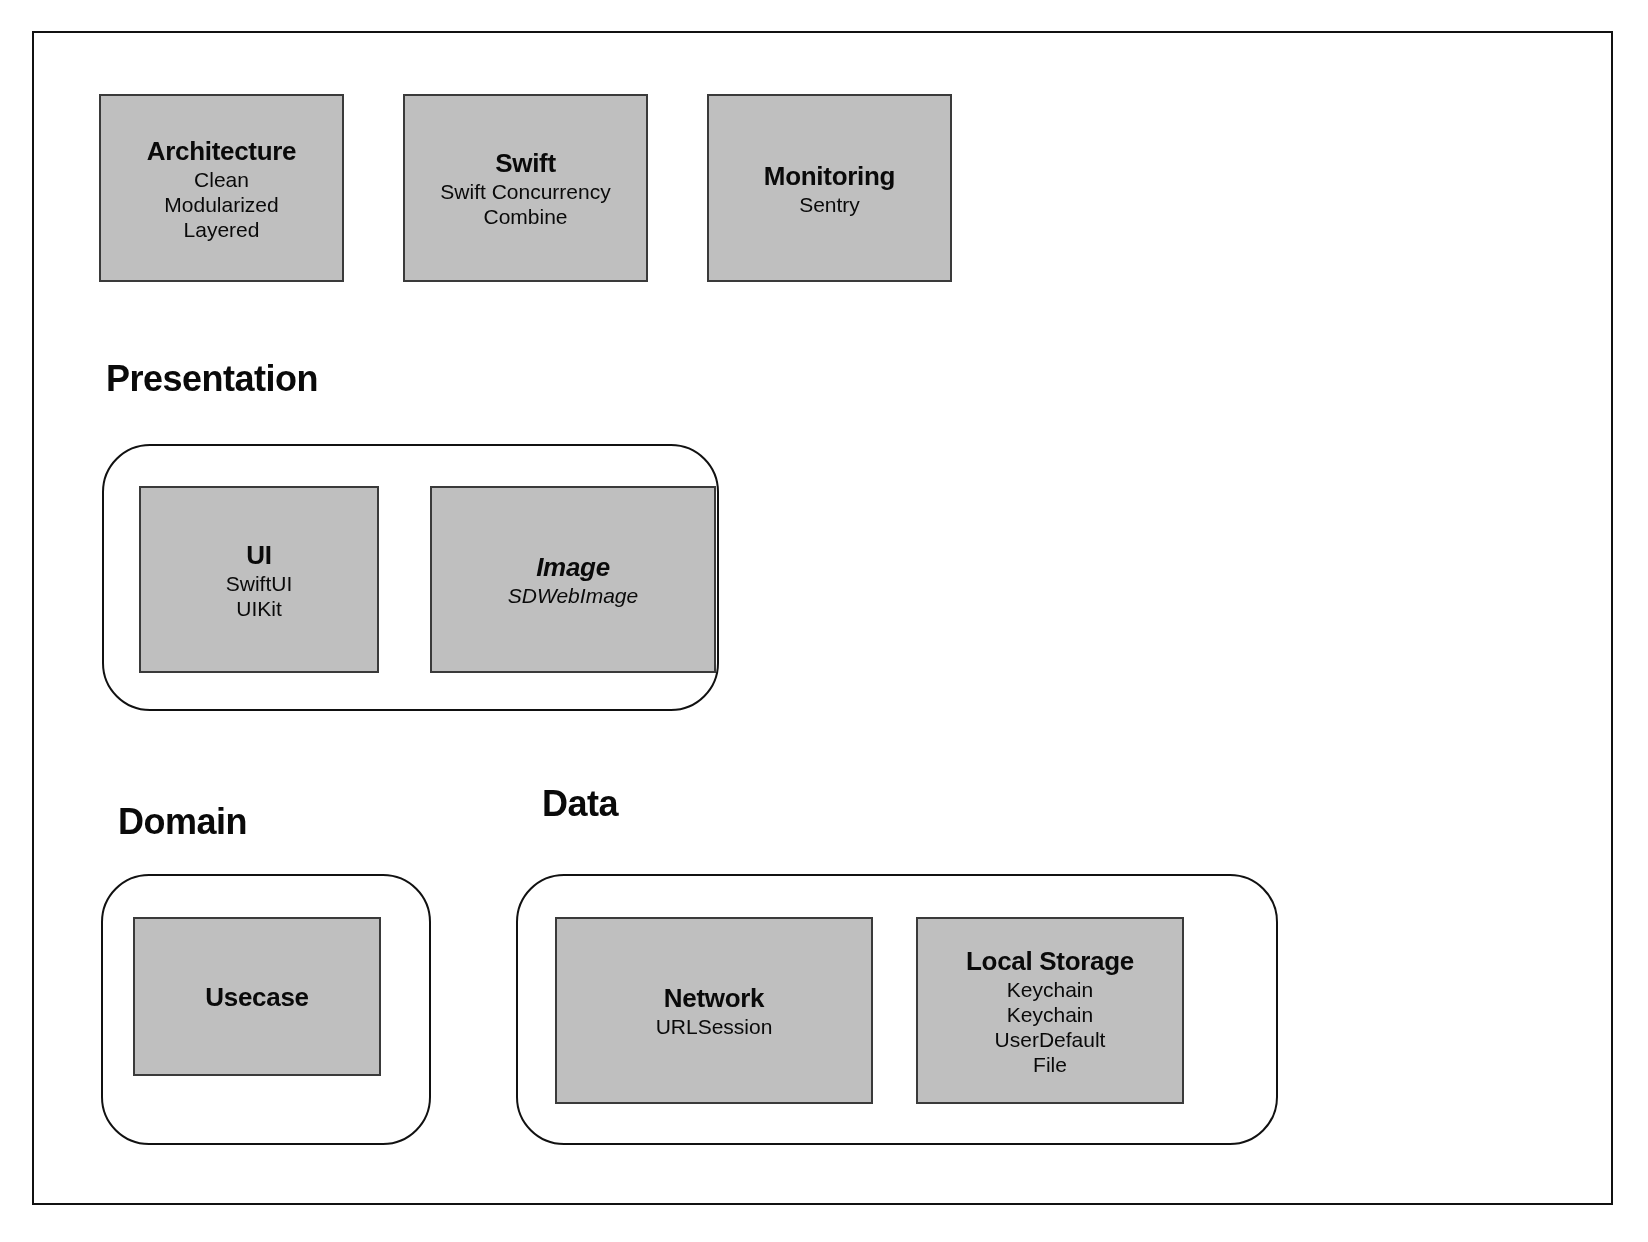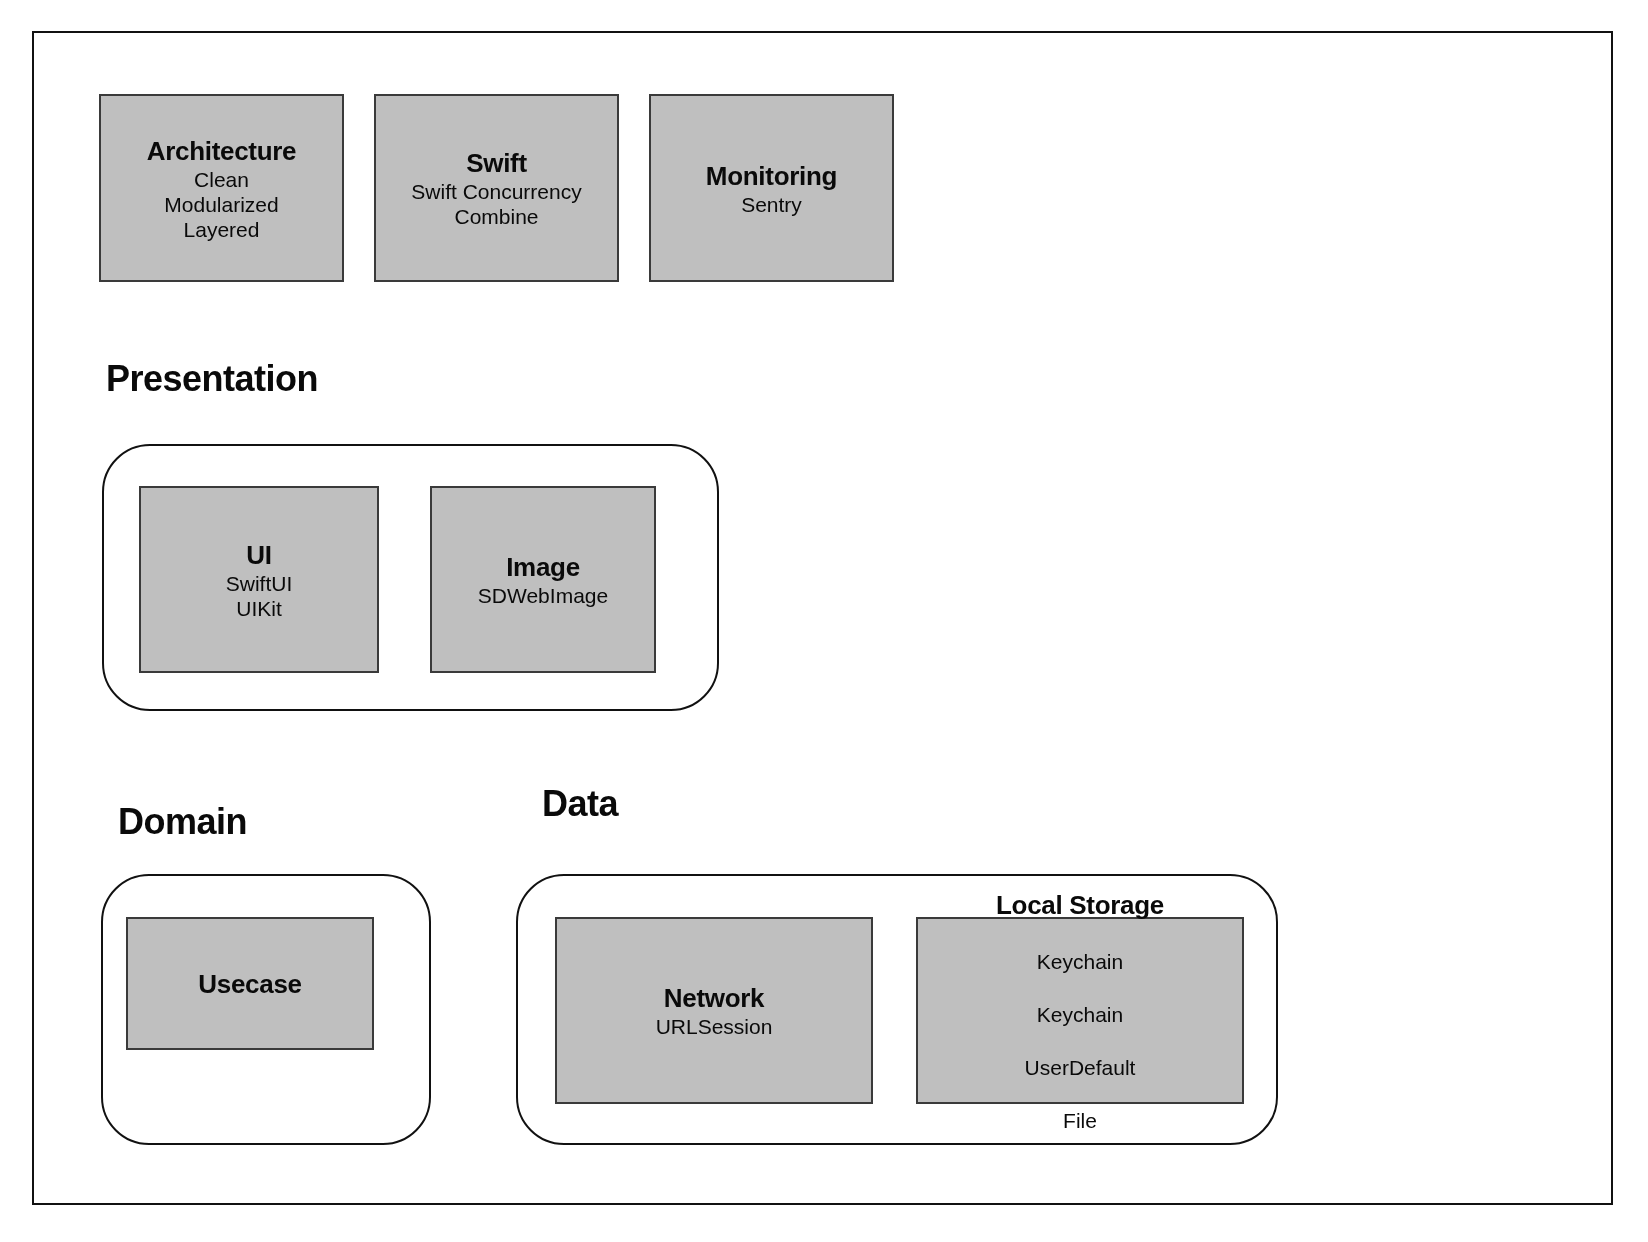--- a/index.html
+++ b/index.html
@@ -47,21 +47,21 @@
   .gbox-line {
     font-size: 21px;
     line-height: 25px;
   }
   
   .top-row {
     position: absolute;
     left: 97px;
     top: 92px;
     display: flex;
-    gap: 30px;
+    gap: 59px;
   }
   .top-row .gbox {
     position: relative;
     width: 245px;
     height: 188px;
   }
   
   .section-title {
     position: absolute;
     font-weight: 700;
@@ -79,24 +79,24 @@
     border: 2px solid var(--frame-border, #111);
     border-radius: 48px;
     box-sizing: border-box;
     background: #ffffff;
   }
   #presentation-container { left: 100px; top: 442px; width: 617px; height: 267px; }
   #domain-container       { left: 99px;  top: 872px; width: 330px; height: 271px; }
   #data-container         { left: 514px; top: 872px; width: 762px; height: 271px; }
 
   #ui-box           { left: 35px;  top: 40px; width: 240px; height: 187px; }
-  #image-box        { left: 326px; top: 40px; width: 226px; height: 187px; }
-  #usecase-box      { left: 23px;  top: 41px; width: 248px; height: 133px; }
+  #image-box        { left: 326px; top: 40px; width: 286px; height: 187px; font-style: italic; }
+  #usecase-box      { left: 30px;  top: 41px; width: 248px; height: 159px; }
   #network-box      { left: 37px;  top: 41px; width: 318px; height: 187px; }
-  #localstorage-box { left: 398px; top: 41px; width: 328px; height: 187px; gap: 28px; }
+  #localstorage-box { left: 398px; top: 41px; width: 268px; height: 187px; }
 </style>
 </head>
 <body>
 
 <div id="canvas">
   <div class="outer-frame">
 
     <div class="top-row" style="left:65px; top:61px;">
       <div class="gbox">
         <div class="gbox-title">Architecture</div>

